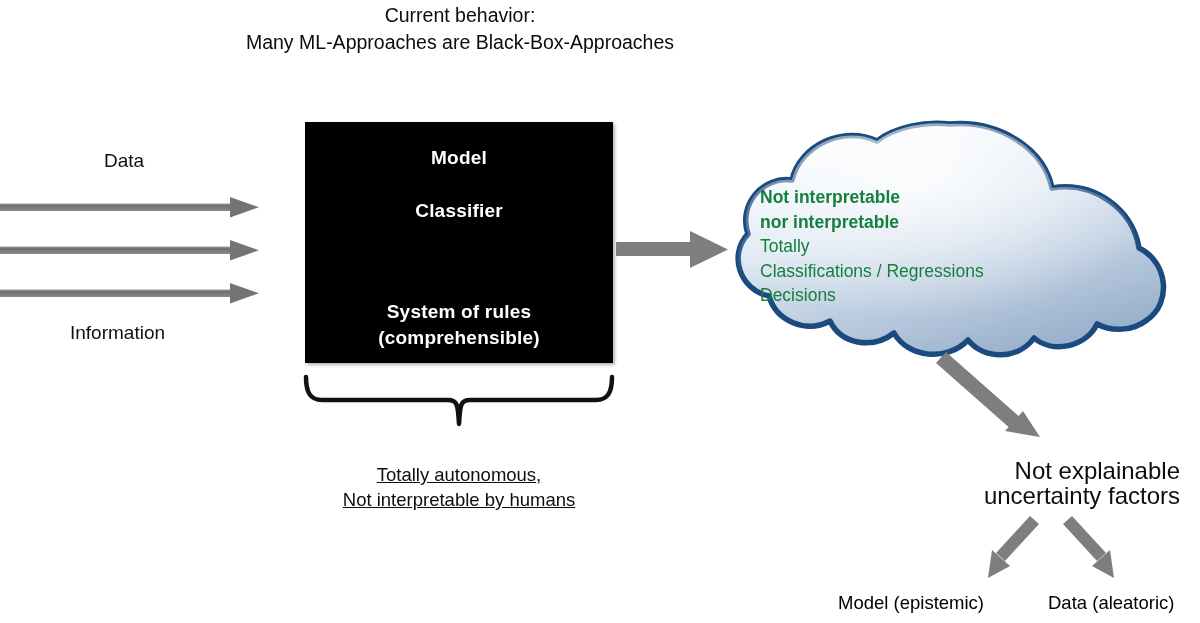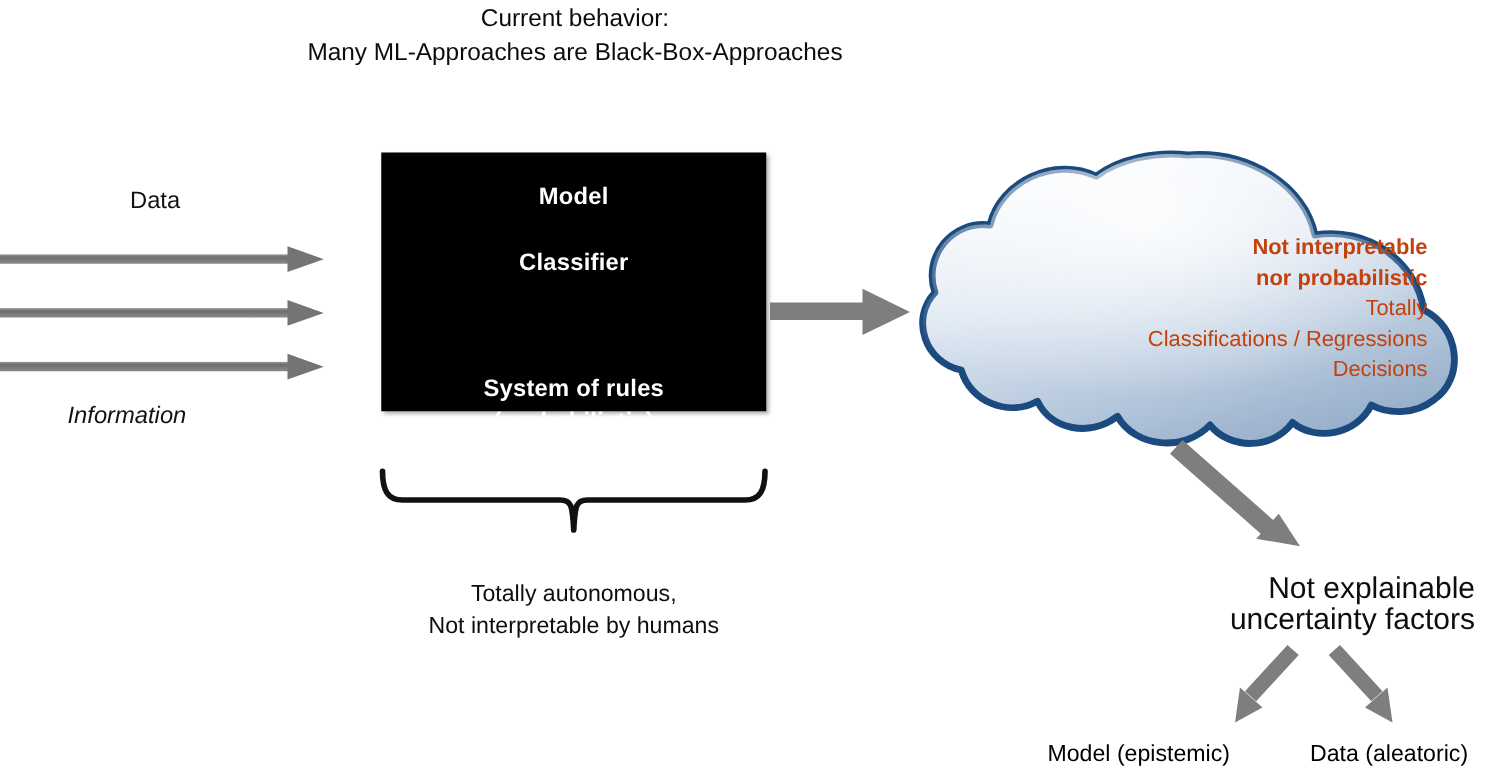--- a/index.html
+++ b/index.html
@@ -30,21 +30,21 @@
     font-size: 19.5px;
     line-height: 27px;
     color: #0c0c0c;
   }
 
   
   #black-box {
     left: 305px;
     top: 122px;
     width: 308px;
-    height: 207px;
+    height: 241px;
     background: #000000;
     box-shadow: 2px 2px 3px rgba(120,120,120,0.55);
   }
   #black-box .bb-text {
     position: absolute;
     left: 0;
     width: 100%;
     text-align: center;
     color: #ffffff;
     font-weight: bold;
@@ -55,42 +55,43 @@
   #bb-classifier { top: 78px; }
   #bb-rules { top: 133px; line-height: 26px; margin-top: 44px; }
 
   
   .side-label {
     font-size: 19px;
     color: #111111;
     white-space: nowrap;
   }
   #label-data { left: 104px; top: 150px; }
-  #label-information { left: 54px; top: 322px; font-style: italic; }
+  #label-information { left: 70px; top: 322px; }
 
   
   #brace-caption {
     left: 305px;
     top: 462px;
     width: 308px;
     text-align: center;
     font-size: 18.5px;
     line-height: 25px;
     color: #0e0e0e;
+    text-decoration: underline;
   }
 
   
   #cloud-text {
     left: 760px;
     top: 185px;
     width: 382px;
-    text-align: right;
+    text-align: left;
     font-size: 17.5px;
     line-height: 24.5px;
-    color: #c2410c;
+    color: #15803d;
   }
   #cloud-text .bold { font-weight: bold; }
 
   
   #uncertainty-caption {
     left: 935px;
     top: 458px;
     width: 245px;
     text-align: right;
     font-size: 24px;
@@ -172,32 +173,32 @@
         C 740 290 728 255 748 234
         C 738 205 762 176 792 180
         C 800 145 844 125 877 141
         C 895 127 925 121 950 124
         Z" fill="url(#cloudHi)" stroke="none"></path>
     </g>
   </svg>
 
   <div class="abs" id="cloud-text">
     <div class="bold">Not interpretable</div>
-    <div class="bold">nor probabilistic</div>
+    <div class="bold">nor interpretable</div>
     <div>Totally</div>
     <div>Classifications / Regressions</div>
     <div>Decisions</div>
   </div>
 
   <div class="abs" id="black-box">
     <div class="bb-text" id="bb-model">Model</div>
     <div class="bb-text" id="bb-classifier">Classifier</div>
     <div class="bb-text" id="bb-rules">
       <div>System of rules</div>
-      <div>(probabilistic)</div>
+      <div>(comprehensible)</div>
     </div>
   </div>
 
   <svg class="abs" id="arrow-layer" viewBox="0 0 1200 623" xmlns="http://www.w3.org/2000/svg">
     <defs>
       <linearGradient id="shaftGrad" x1="0" y1="0" x2="0" y2="1">
         <stop offset="0%" stop-color="#9a9a9a"></stop>
         <stop offset="30%" stop-color="#6e6e6e"></stop>
         <stop offset="100%" stop-color="#8a8a8a"></stop>
       </linearGradient>

